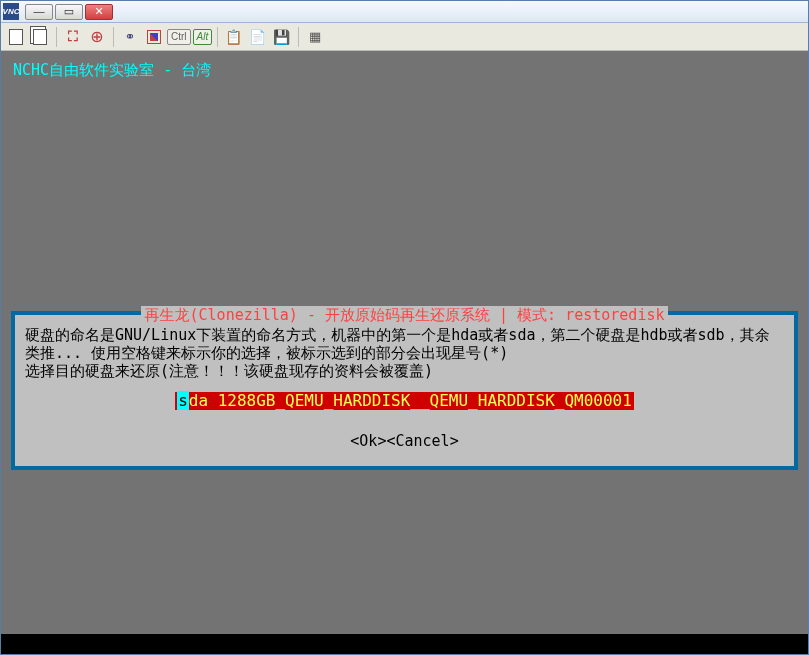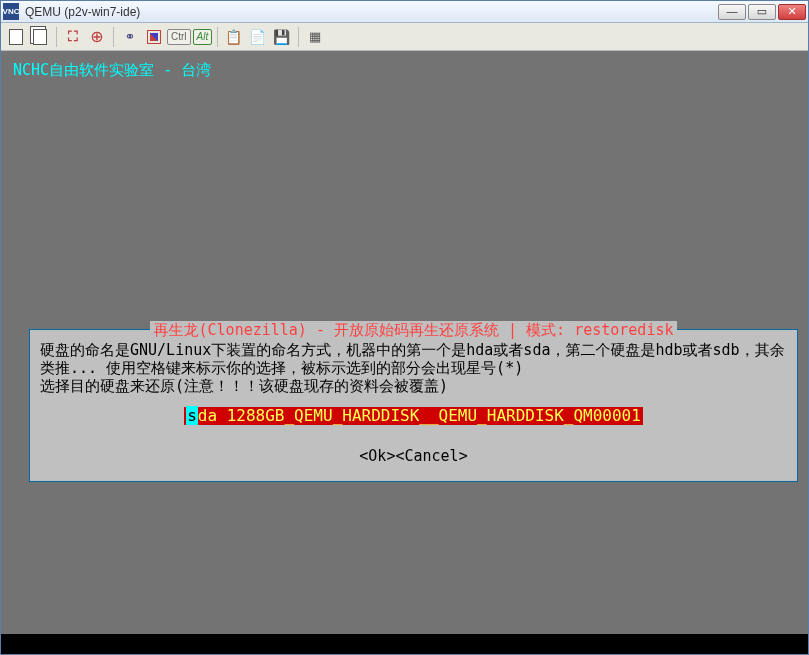--- a/index.html
+++ b/index.html
@@ -31,20 +31,21 @@
       width: 16px;
       height: 17px;
       background: #2a4a8a;
       margin-right: 6px;
       display: flex;
       align-items: center;
       justify-content: center;
       color: #fff;
       font-size: 8px;
       font-weight: bold;
+      font-style: italic;
     }
     .titlebar .title { flex: 1; }
     .win-controls { display: flex; gap: 2px; }
     .win-btn {
       width: 28px;
       height: 16px;
       border: 1px solid #888;
       background: linear-gradient(to bottom, #f8f8f8, #d8d8d8);
       border-radius: 2px;
       display: flex;
@@ -120,26 +121,25 @@
       font-size: 15px;
     }
     .nchc-line {
       color: #00ffff;
       font-size: 15px;
       padding: 0 2px;
     }
     .dialog {
       position: absolute;
       top: 260px;
-      left: 28px;
+      left: 10px;
       right: 10px;
       background: #c0c0c0;
-      border: 1px solid #0369a1;
+      border: 4px solid #0369a1;
       padding: 0;
-      margin-top: 18px;
     }
     .dialog-title-row {
       text-align: center;
       margin-top: -9px;
       height: 18px;
     }
     .dialog-title {
       display: inline-block;
       background: #c0c0c0;
       color: #ff4040;
@@ -183,21 +183,20 @@
       background: #000;
     }
   </style>
 </head>
 <body>
 
 <div class="window">
 
   <div class="titlebar">
     <div class="app-icon">VNC</div>
-    <div class="title">QEMU (p2v-win7-ide)</div>
     <div class="win-controls">
       <div class="win-btn">—</div>
       <div class="win-btn">▭</div>
       <div class="win-btn close">✕</div>
     </div>
   </div>
 
   <div class="toolbar">
     <div class="tb-btn">
         <span class="icon-doc"></span>

